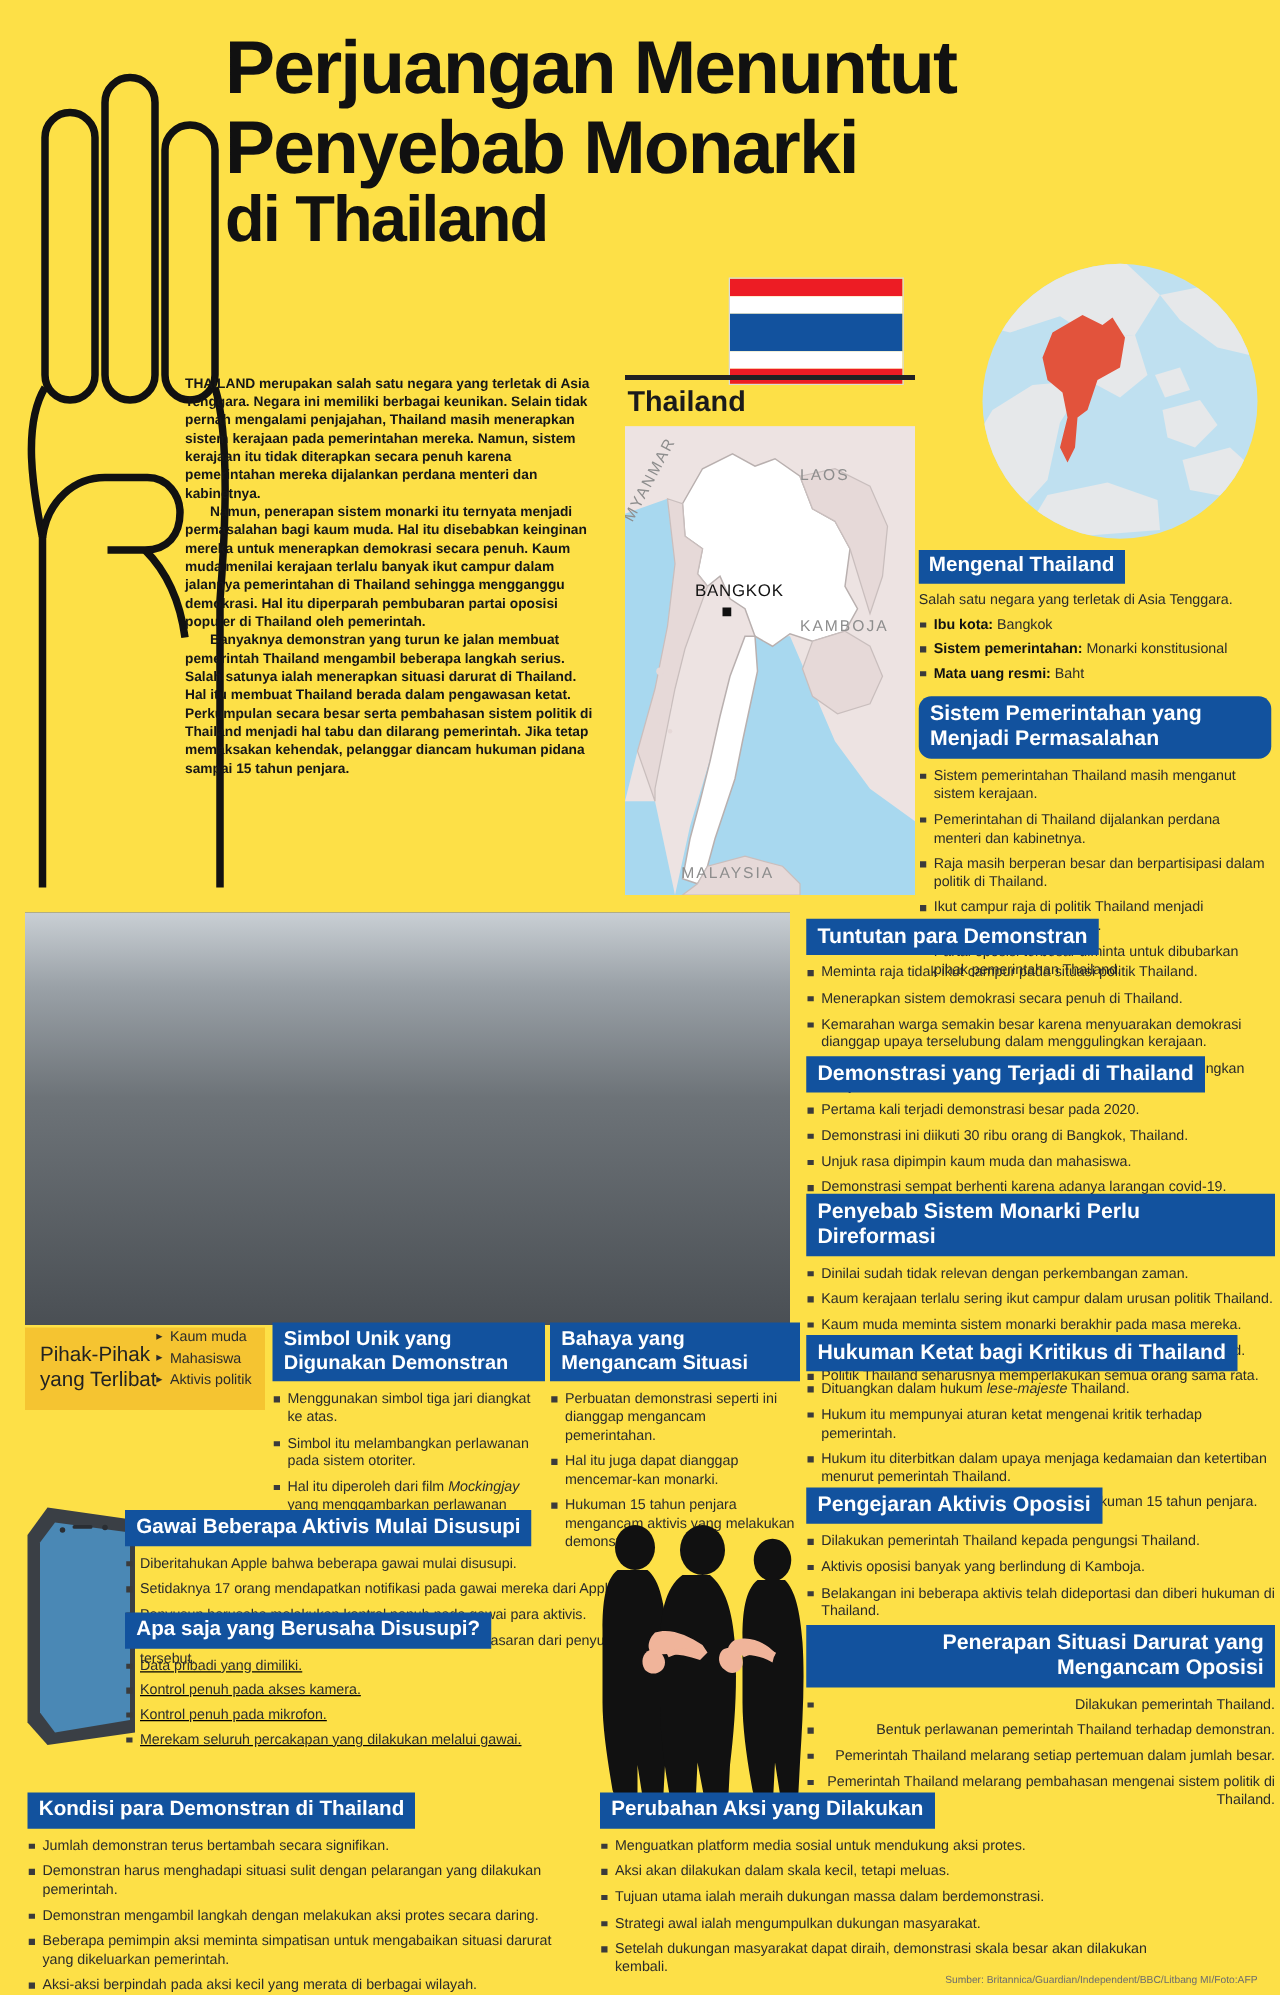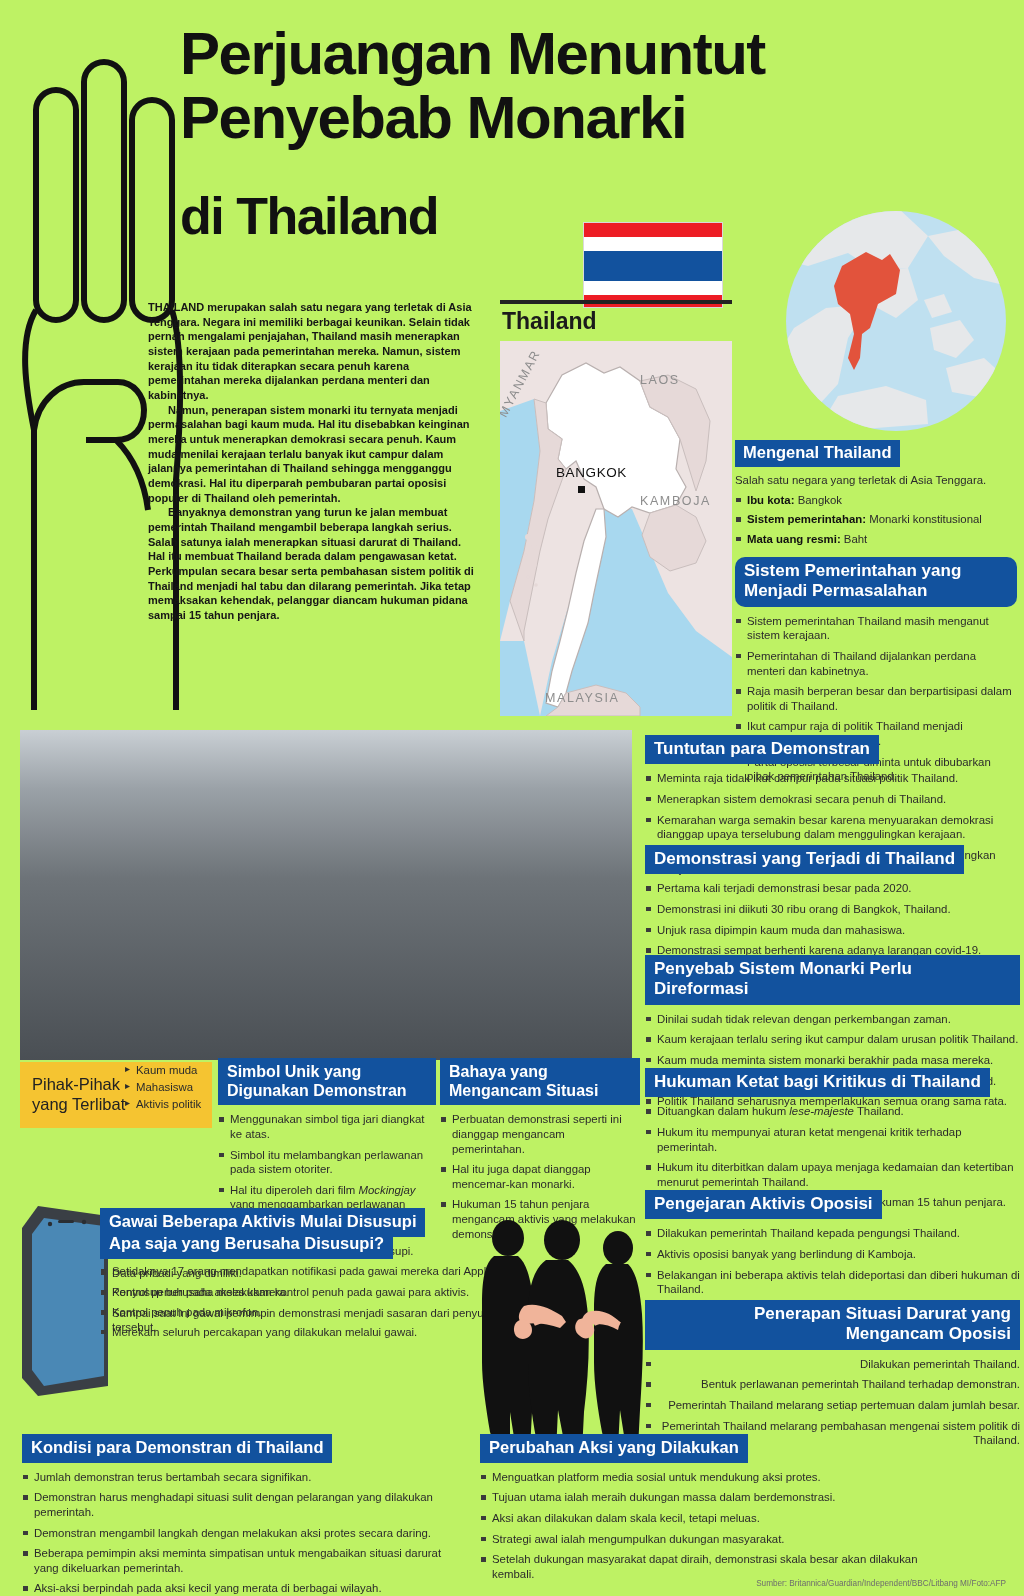--- a/index.html
+++ b/index.html
@@ -2,30 +2,30 @@
 <html><head>
 <meta charset="utf-8">
 <style>
   * { box-sizing: border-box; margin: 0; padding: 0; }
   html, body {
     width: 1024px; height: 1596px;
     background: #ffffff;
     font-family: "Liberation Sans", sans-serif;
     overflow: hidden;
   }
-  .page { position: relative; width: 1024px; height: 1596px; background: #bef264; }
+  .page { position: relative; width: 1024px; height: 1596px; background: #fde047; }
 
   
   .hand-mark { position: absolute; left: 8px; top: 10px; width: 190px; height: 720px; }
   .title-block { position: absolute; left: 180px; top: 22px; width: 700px; }
   .title-line {
     font-weight: bold; color: #111; letter-spacing: -1.5px;
     line-height: 1.06; font-size: 60px;
   }
-  .title-line.l3 { font-size: 52px; margin-top: 40px; }
+  .title-line.l3 { font-size: 52px; }
 
   
   .flag { position: absolute; left: 583px; top: 222px; width: 140px; height: 86px;
           border: 1px solid #d9d9d9; overflow: hidden; }
   .flag i { display:block; width:100%; }
   .fl-r1 { height: 14px; background: #ED1C24; }
   .fl-w1 { height: 14px; background: #fff; }
   .fl-b  { height: 30px; background: #12529E; }
   .fl-w2 { height: 14px; background: #fff; }
   .fl-r2 { height: 14px; background: #ED1C24; }
@@ -109,21 +109,21 @@
   
   .simbol { position: absolute; left: 218px; top: 1058px; width: 218px; }
   .bahaya { position: absolute; left: 440px; top: 1058px; width: 200px; }
   .simbol .bluehead, .bahaya .bluehead { font-size: 16px; }
 
   
   .tablet { position: absolute; left: 20px; top: 1200px; width: 92px; height: 198px; }
 
   .gawai { position: absolute; left: 100px; top: 1208px; width: 430px; }
   .gawai .bluehead { font-size: 16.5px; }
-  .apasaja { position: absolute; left: 100px; top: 1230px; width: 380px; }
+  .apasaja { position: absolute; left: 100px; top: 1290px; width: 380px; text-decoration: underline; }
   .apasaja .bluehead { font-size: 16.5px; }
 
   
   .silhouettes { position: absolute; left: 470px; top: 1212px; width: 180px; height: 240px; }
 
   
   .kondisi { position: absolute; left: 22px; top: 1434px; width: 440px; }
   .kondisi .bluehead { font-size: 16.5px; }
   .perubahan { position: absolute; left: 480px; top: 1434px; width: 450px; }
   .perubahan .bluehead { font-size: 16.5px; }
@@ -509,22 +509,22 @@
       <li>Demonstran mengambil langkah dengan melakukan aksi protes secara daring.</li>
       <li>Beberapa pemimpin aksi meminta simpatisan untuk mengabaikan situasi darurat yang dikeluarkan pemerintah.</li>
       <li>Aksi-aksi berpindah pada aksi kecil yang merata di berbagai wilayah.</li>
     </ul>
   </div>
 
   <div class="perubahan">
     <div class="bluehead">Perubahan Aksi yang Dilakukan</div>
     <ul class="bullets">
       <li>Menguatkan platform media sosial untuk mendukung aksi protes.</li>
+      <li>Aksi akan dilakukan dalam skala kecil, tetapi meluas.</li>
       <li>Tujuan utama ialah meraih dukungan massa dalam berdemonstrasi.</li>
-      <li>Aksi akan dilakukan dalam skala kecil, tetapi meluas.</li>
       <li>Strategi awal ialah mengumpulkan dukungan masyarakat.</li>
       <li>Setelah dukungan masyarakat dapat diraih, demonstrasi skala besar akan dilakukan kembali.</li>
     </ul>
   </div>
 
   <div class="sumber">Sumber: Britannica/Guardian/Independent/BBC/Litbang MI/Foto:AFP</div>
 
 </div>
 
 </body></html>

